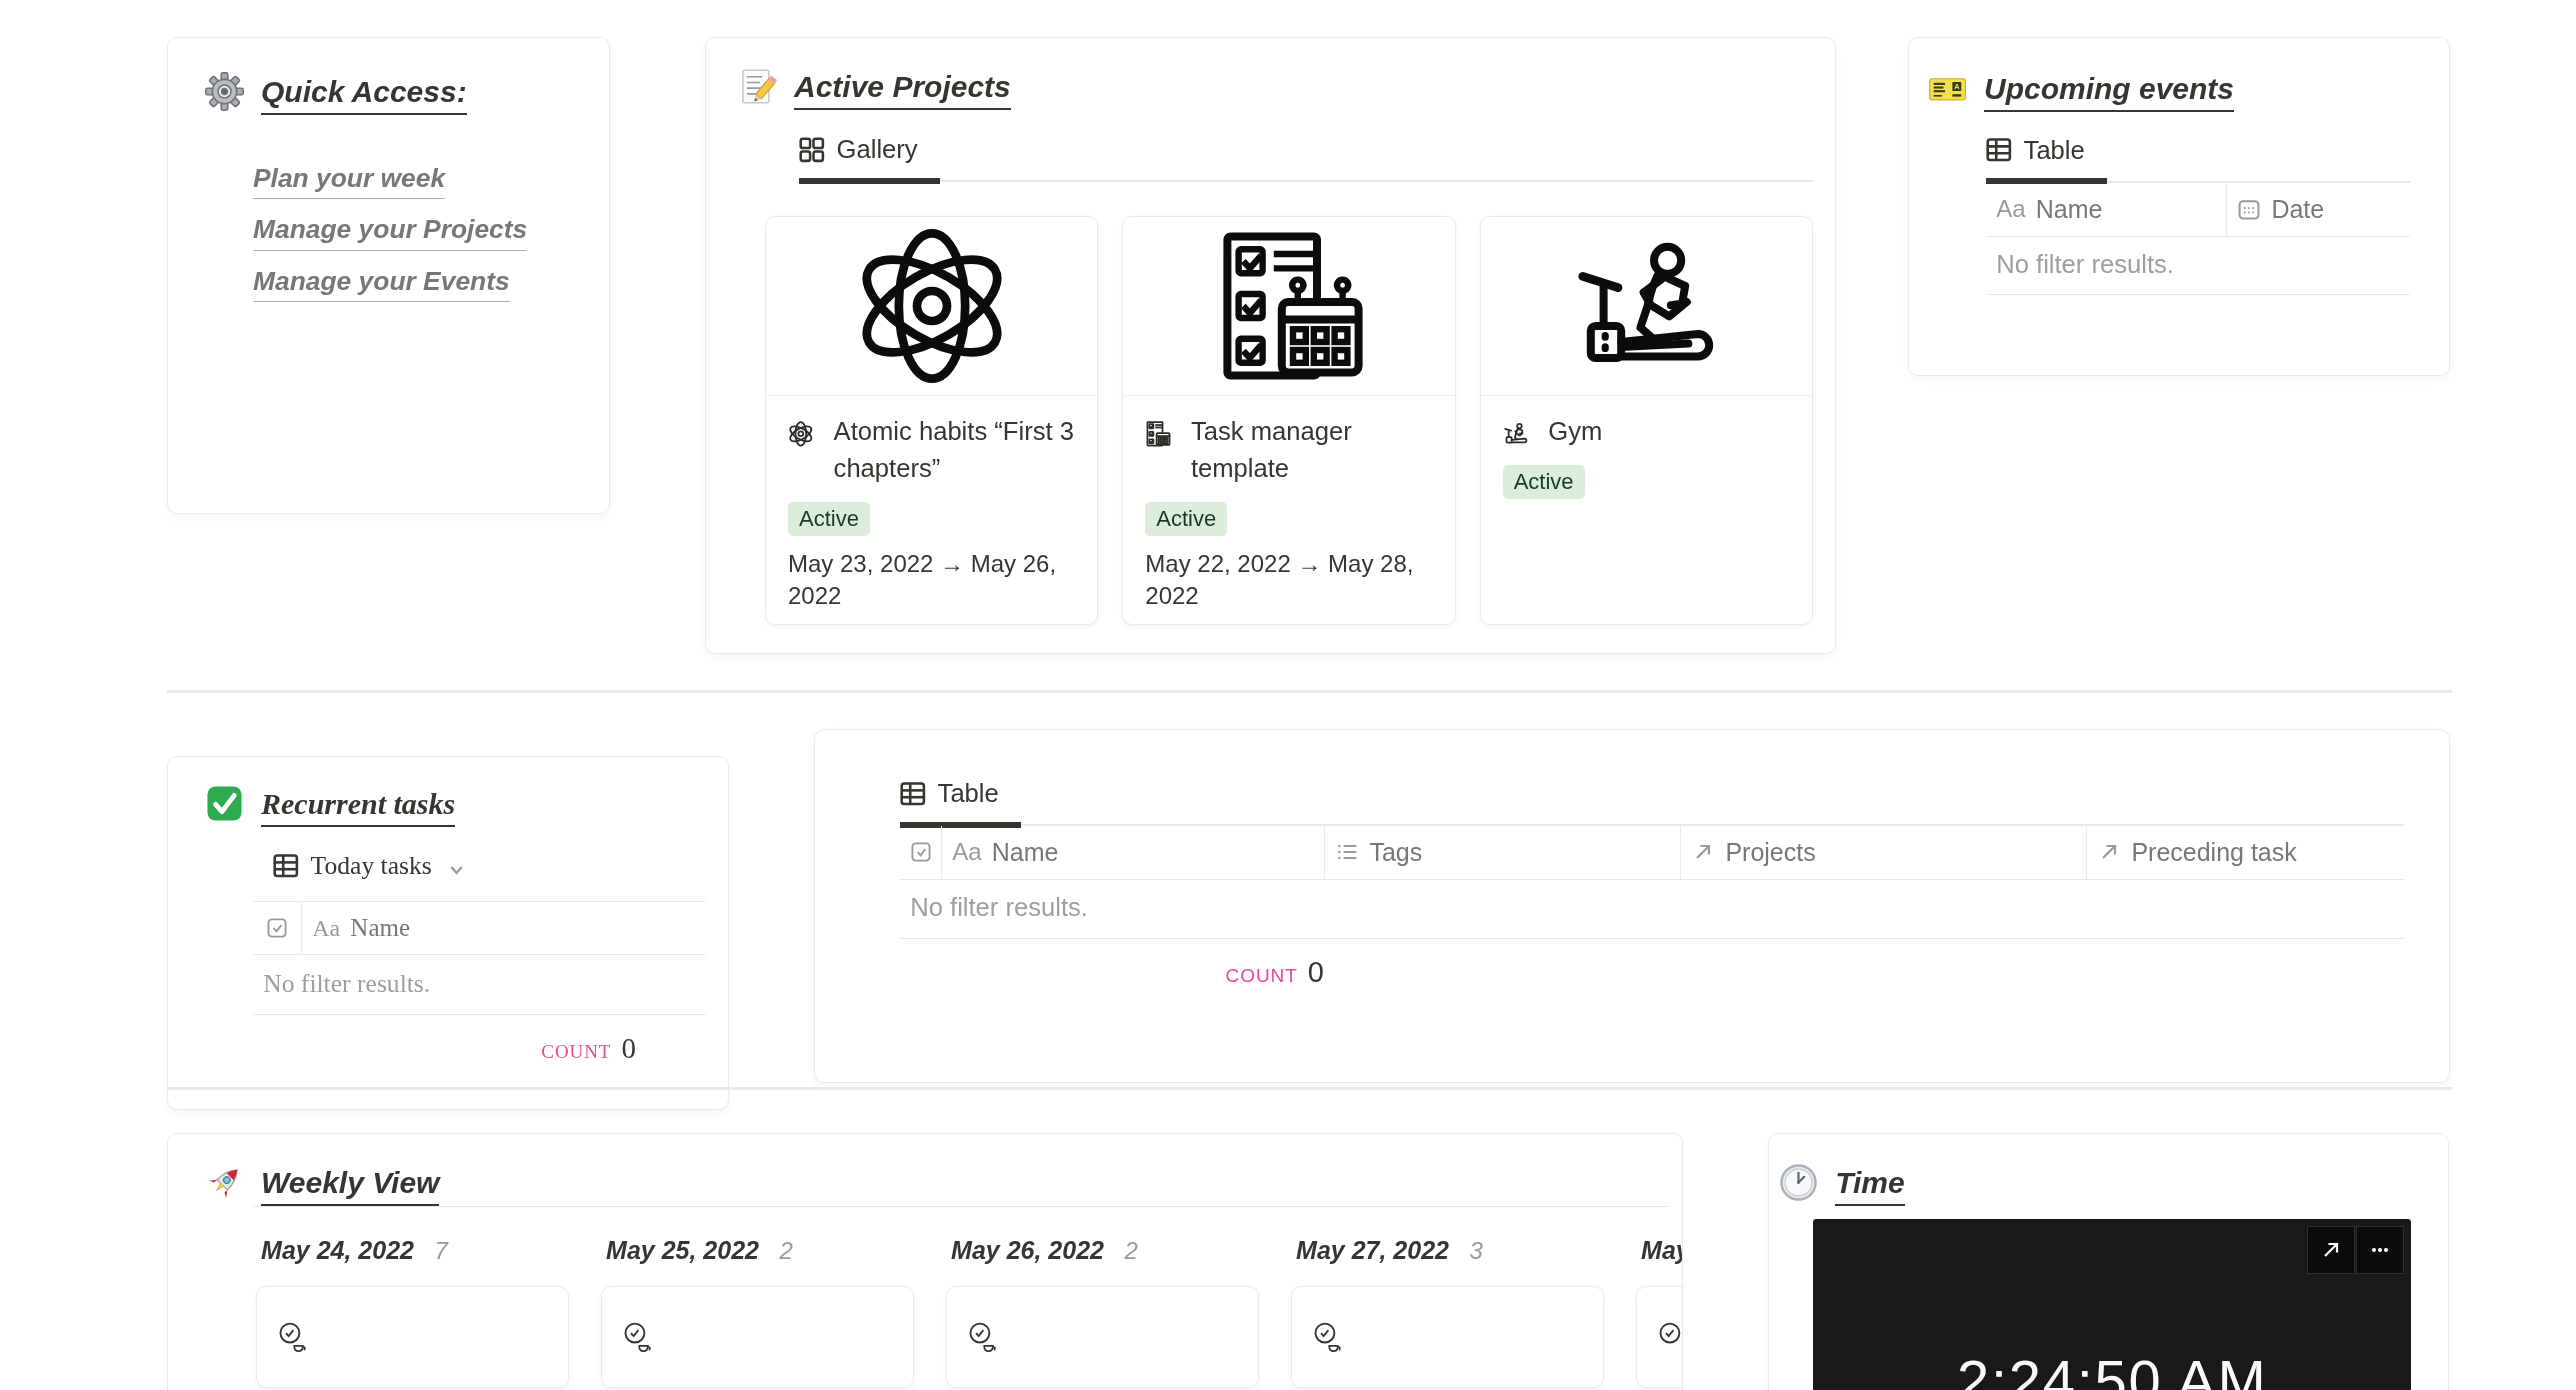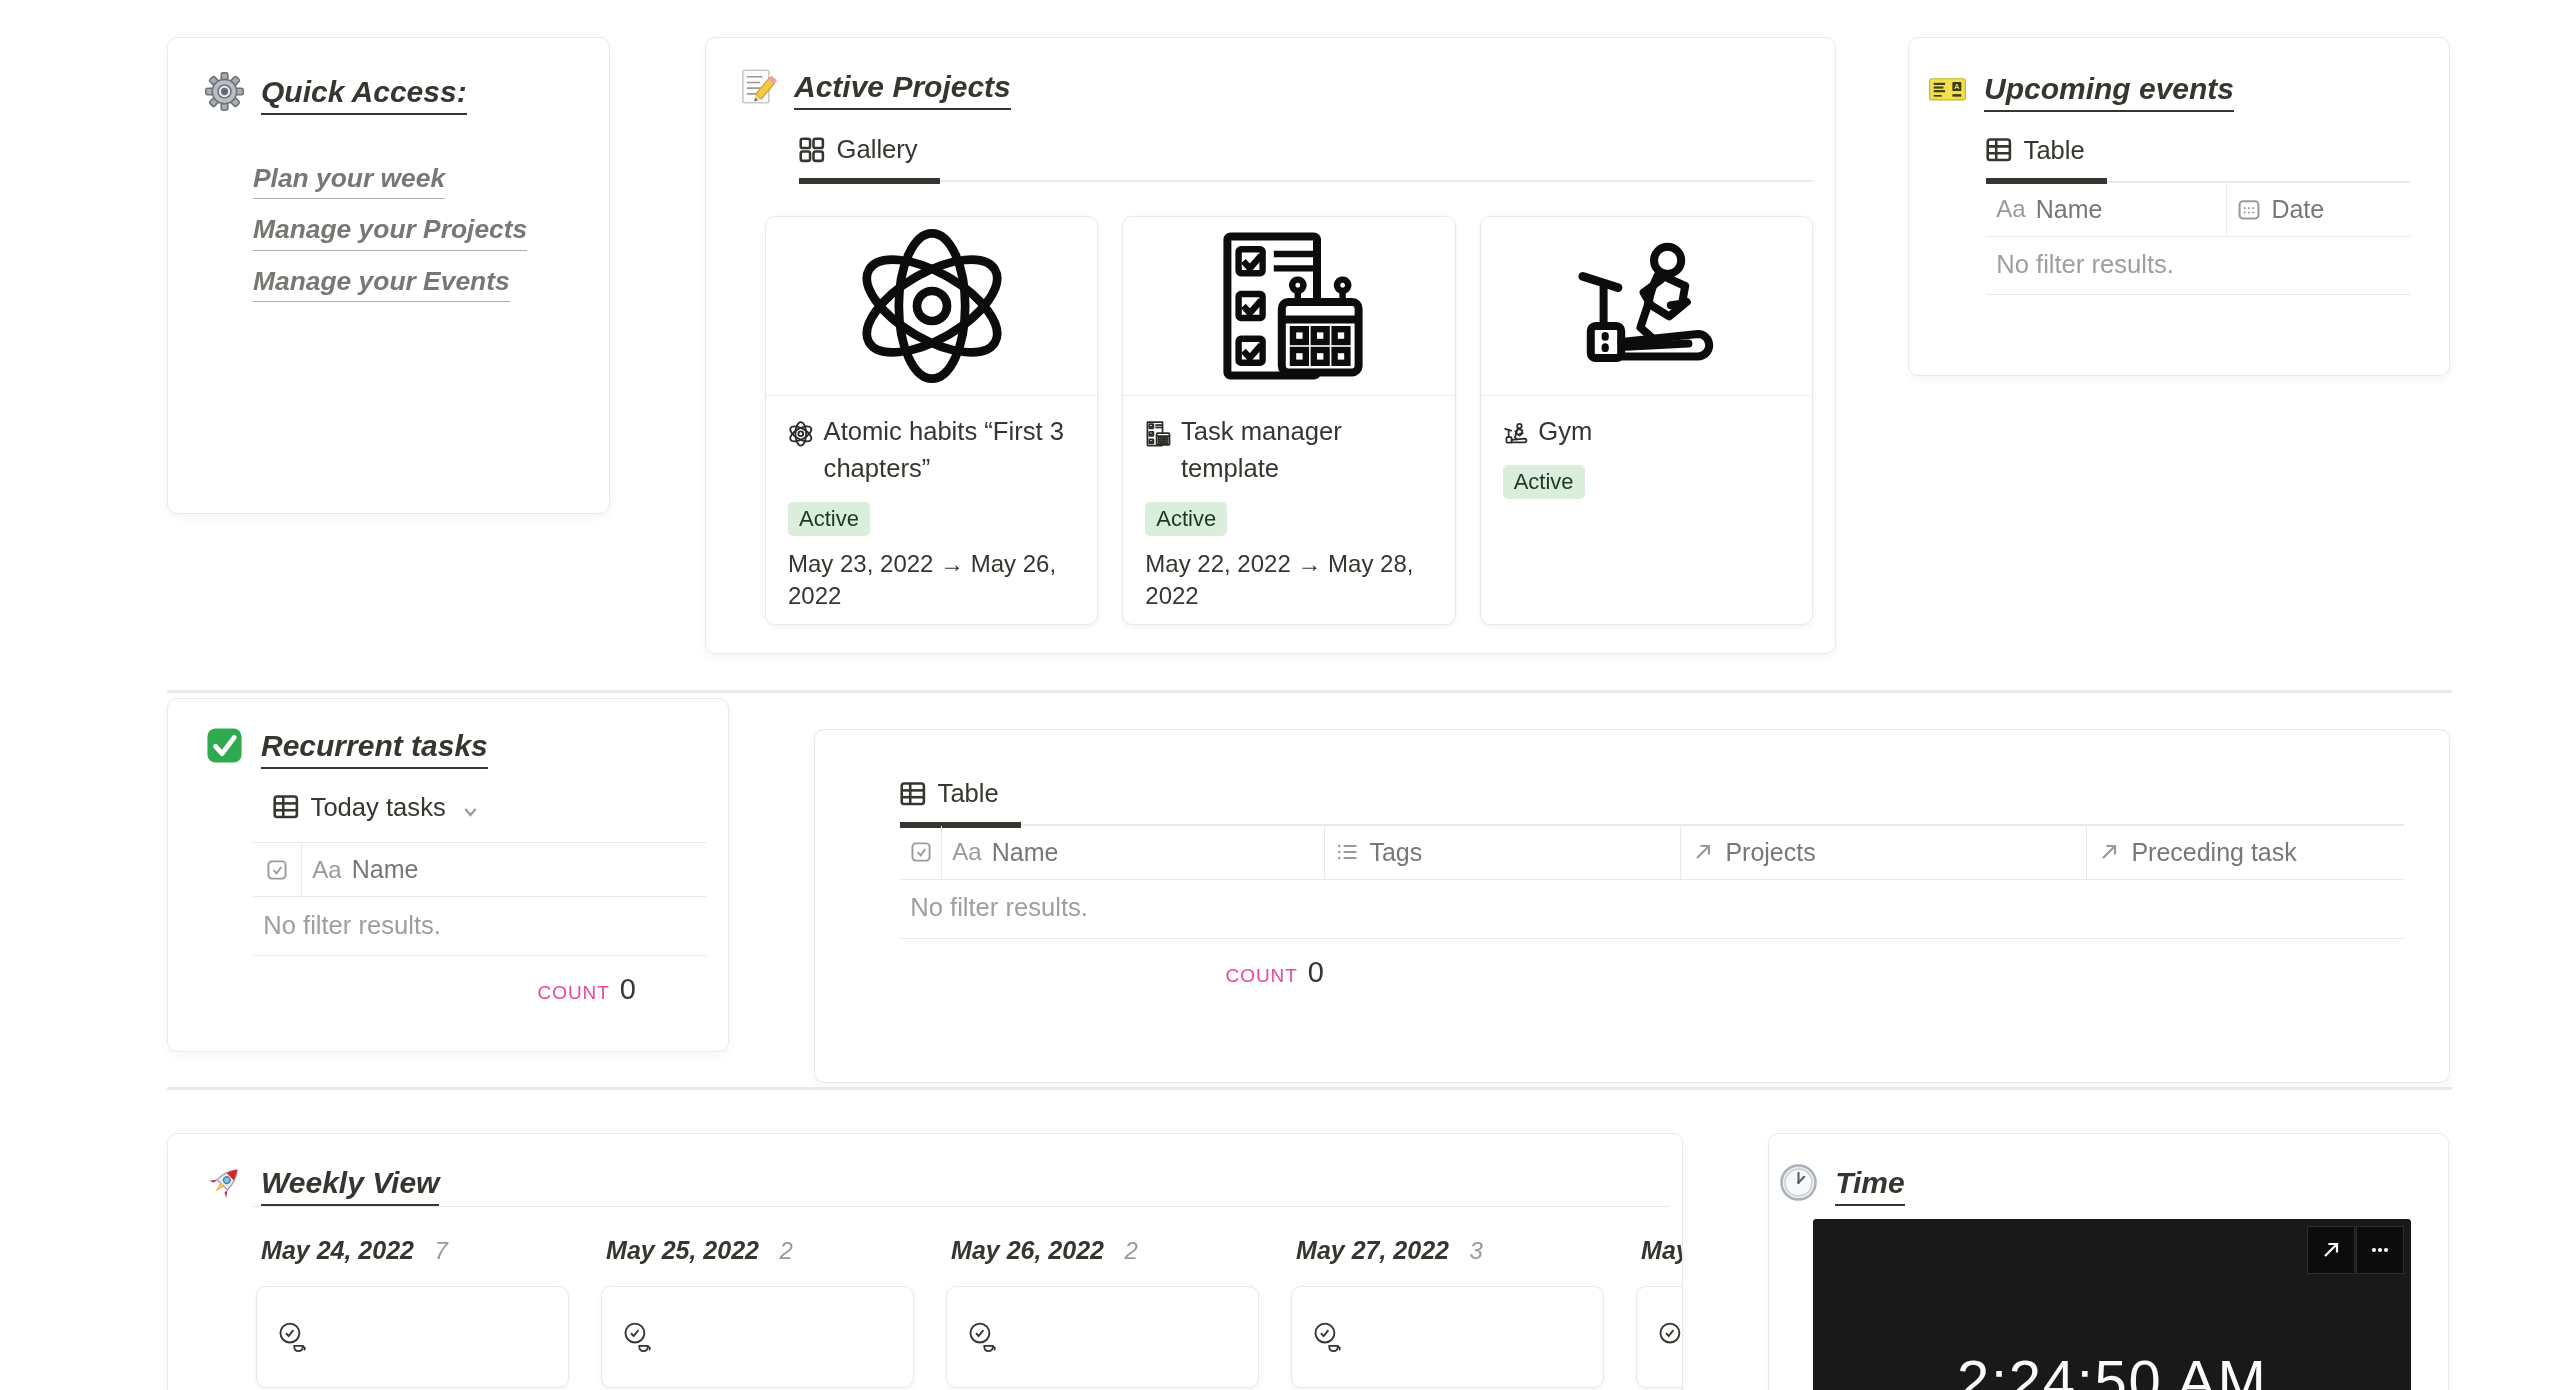--- a/index.html
+++ b/index.html
@@ -35,21 +35,21 @@
   #active-projects { left:705px; top:37px; width:1131px; height:617px; padding:29px 22px 6px 32px; }
   #active-projects .tab-row { margin-left:61px; margin-top:25.6px; }
   #active-projects .tab-line { margin-left:61px; }
   .gallery { display:flex; gap:24px; margin-left:27px; margin-top:34px; }
   .proj-card { width:334px; height:409px; background:#fff; border:1.7px solid #e9e9e7;
     border-radius:10.2px; box-shadow:0 1.7px 5.1px rgba(15,15,15,.05); overflow:hidden;
     display:flex; flex-direction:column; cursor:pointer; }
   .cover { height:179px; flex:none; display:flex; align-items:center; justify-content:center;
     border-bottom:1.7px solid #efefed; overflow:hidden; }
   .proj-info { padding:17px 22px; }
-  .proj-title { display:flex; gap:10px; font-size:25.6px; font-weight:500; line-height:37px; }
+  .proj-title { display:flex; gap:20px; font-size:25.6px; font-weight:500; line-height:37px; }
   .mini-icon { width:25.6px; height:25.6px; flex:none; margin-top:6.8px; }
   .badge { display:inline-block; background:#dbeddb; color:#1c3829; font-size:22px;
     line-height:34px; padding:0 11px; border-radius:5.1px; margin-top:15.3px; }
   .dates { margin-top:12px; font-size:24px; line-height:32px; color:#37352f; }
 
   
   #upcoming-events { left:1908px; top:37px; width:542px; height:339px; padding:31px 0 0 19px; }
   #upcoming-events .tab-row { margin-left:58px; margin-top:24px; }
   #upcoming-events .tab-line { margin-left:58px; width:424px; }
   .ue-table { margin-left:58px; width:424px; }
@@ -60,21 +60,21 @@
   .th .hicon { width:24px; height:24px; flex:none; }
   .vsep { border-left:1.7px solid #e9e9e7; }
   .empty-row { font-size:25.6px; color:#9f9e9b; padding:13.6px 10.2px 15.3px 10.2px;
     border-bottom:1.7px solid #e9e9e7; }
   .count-row { display:flex; align-items:baseline; justify-content:flex-end; gap:10.2px;
     margin-top:17px; cursor:pointer; }
   .count-label { font-size:19px; letter-spacing:0.9px; color:#ec4899; }
   .count-value { font-size:29px; color:#37352f; }
 
   
-  #recurrent-tasks { left:167px; top:698px; width:562px; height:354px; padding:27px 25.6px 0 37px; }
+  #recurrent-tasks { left:167px; top:756px; width:562px; height:354px; padding:27px 25.6px 0 37px;font-family:Liberation Serif, serif; }
   .view-row { display:flex; align-items:center; gap:12px; margin-left:68px; margin-top:24px;
     font-size:25.6px; font-weight:500; cursor:pointer; }
   .chev { width:19px; height:19px; margin-left:3.4px; }
   #recurrent-tasks .rt-table { margin-left:48px; margin-top:20.4px; width:453px; }
   #recurrent-tasks .thead { border-top:1.7px solid #e9e9e7; }
   .cb-cell { width:48px; display:flex; align-items:center; justify-content:center;
     padding:12px 0; cursor:pointer; }
   .cbicon { width:24px; height:24px; }
   #recurrent-tasks .th.name { width:336px; }
   #recurrent-tasks .count-row { width:383px; }

